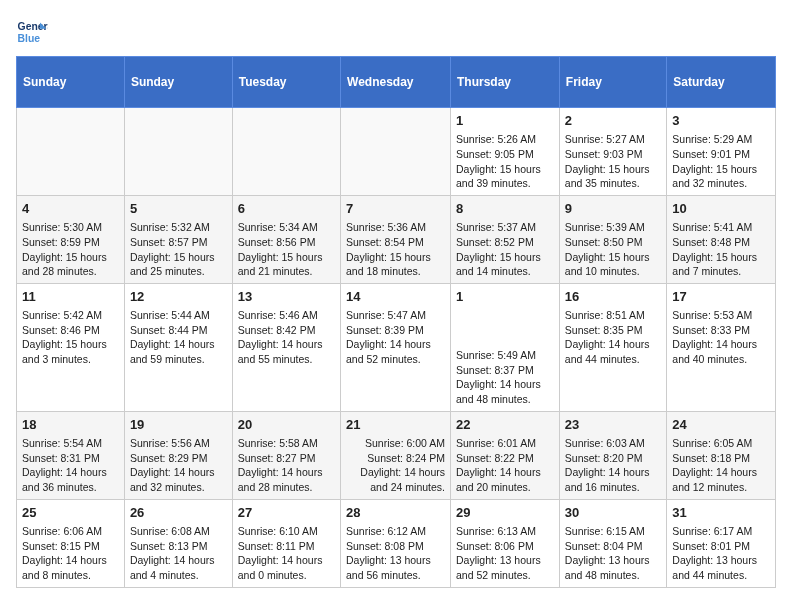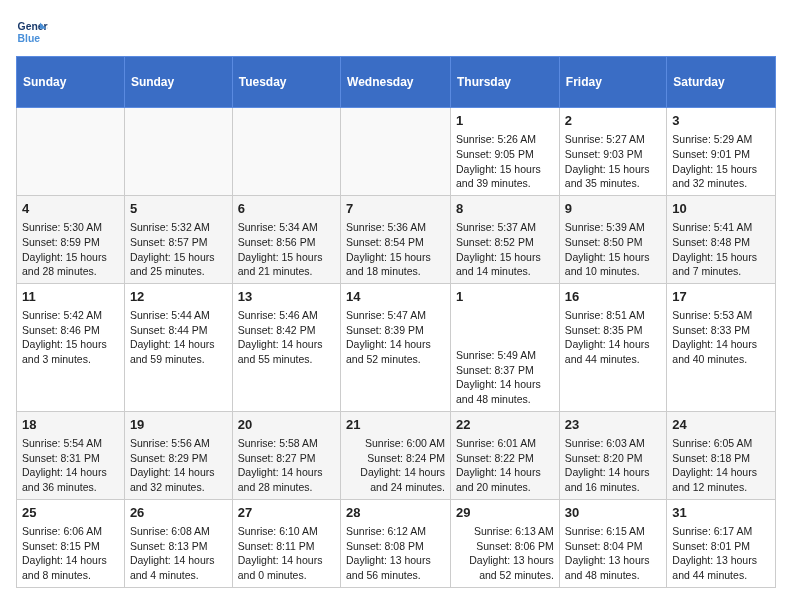--- a/index.html
+++ b/index.html
@@ -317,21 +317,21 @@
         </td>
         <td>
           <span class="day-number">28</span>
           <div class="day-info" style="white-space: pre-line;">Sunrise: 6:12 AM
 Sunset: 8:08 PM
 Daylight: 13 hours
 and 56 minutes.</div>
         </td>
         <td>
           <span class="day-number">29</span>
-          <div class="day-info" style="white-space: pre-line; text-align: right;">Sunrise: 6:13 AM
+          <div class="day-info" style="white-space: pre-line;">Sunrise: 6:13 AM
 Sunset: 8:06 PM
 Daylight: 13 hours
 and 52 minutes.</div>
         </td>
         <td>
           <span class="day-number">30</span>
           <div class="day-info" style="white-space: pre-line;">Sunrise: 6:15 AM
 Sunset: 8:04 PM
 Daylight: 13 hours
 and 48 minutes.</div>

